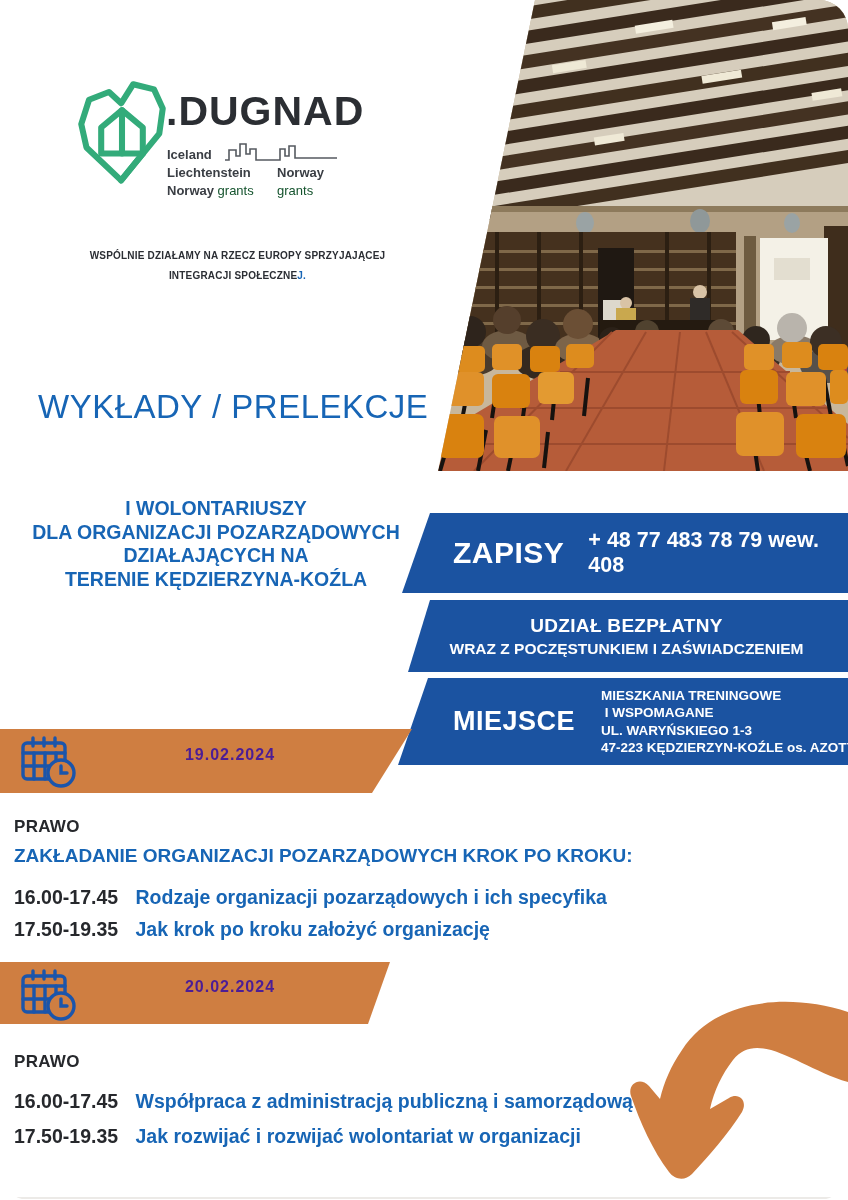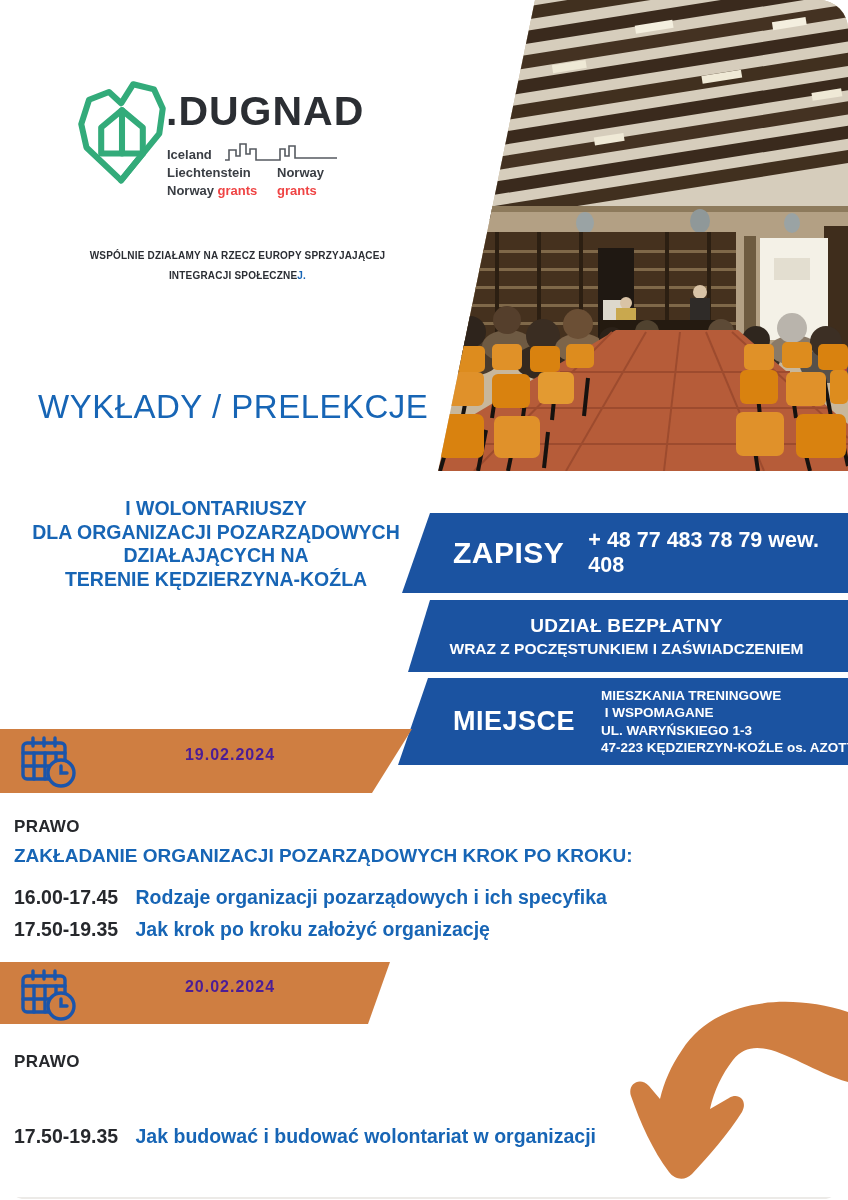--- a/index.html
+++ b/index.html
@@ -5,21 +5,21 @@
   html,body{margin:0;padding:0;background:#ffffff;}
   #poster{
     position:relative;width:848px;height:1200px;background:#ffffff;overflow:hidden;
     font-family:"Liberation Sans",sans-serif;
     border-radius:29px;
   }
   .abs{position:absolute;}
   
   #brand-word{left:166px;top:88px;font-size:41px;font-weight:bold;color:#2b2e33;letter-spacing:1px;}
   .grants-txt{font-size:13px;font-weight:bold;color:#3a3e44;line-height:18px;}
-  .grants-light{font-weight:bold;color:#ef4444;}
+  .grants-light{font-weight:normal;color:#14532d;}
   
   #tagline{left:30px;top:246px;width:415px;text-align:center;font-size:10px;font-weight:bold;
            color:#2b2e34;line-height:20px;letter-spacing:.2px;}
   #tagline .accent{color:#1765b5;}
   
   #main-title{left:38px;top:388px;font-size:33px;font-weight:normal;color:#1765b5;letter-spacing:.5px;}
   
   #audience{left:0;top:497px;width:432px;text-align:center;font-size:19.5px;font-weight:bold;
             color:#1765b5;line-height:23.5px;}
   
@@ -310,23 +310,27 @@
           <line x1="36" y1="18" x2="36" y2="44"></line>
         <line x1="3" y1="31" x2="45" y2="31"></line>
         <circle cx="41" cy="38" r="13" fill="#cf7e41"></circle>
         <polyline points="41,31 41,38 47,38"></polyline>
       </g>
     </svg>
     <div class="date-text">20.02.2024</div>
   </div>
 
   <div class="abs prawo" id="prawo-2">PRAWO</div>
+  <div class="abs session" id="session-2a">
+    <span class="time">16.00-17.45</span>
+    <span class="topic">Współpraca z administracją publiczną i samorządową</span>
+  </div>
   <div class="abs session" id="session-2b">
     <span class="time">17.50-19.35</span>
-    <span class="topic">Jak budować i budować wolontariat w organizacji</span>
+    <span class="topic">Jak rozwijać i rozwijać wolontariat w organizacji</span>
   </div>
 
   <svg class="abs" style="left:620px;top:985px" width="228" height="215" viewBox="620 985 228 215">
     <path fill="#cf7e41" d="M848 1012
       C786 992 714 1000 682 1050
       C671 1066 664 1082 660 1099
       L649 1086
       C640 1076 627 1084 631 1096
       C640 1122 653 1151 669 1172
       C675 1180 685 1181 692 1174

